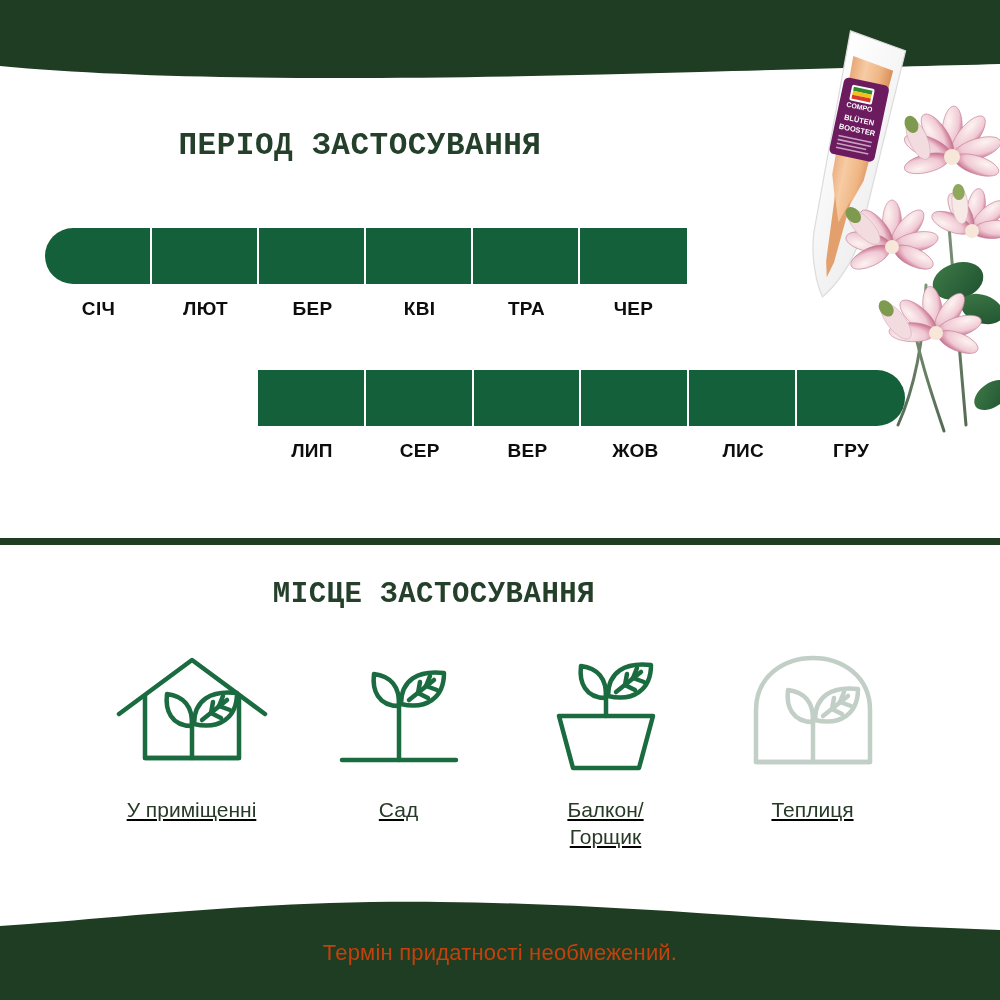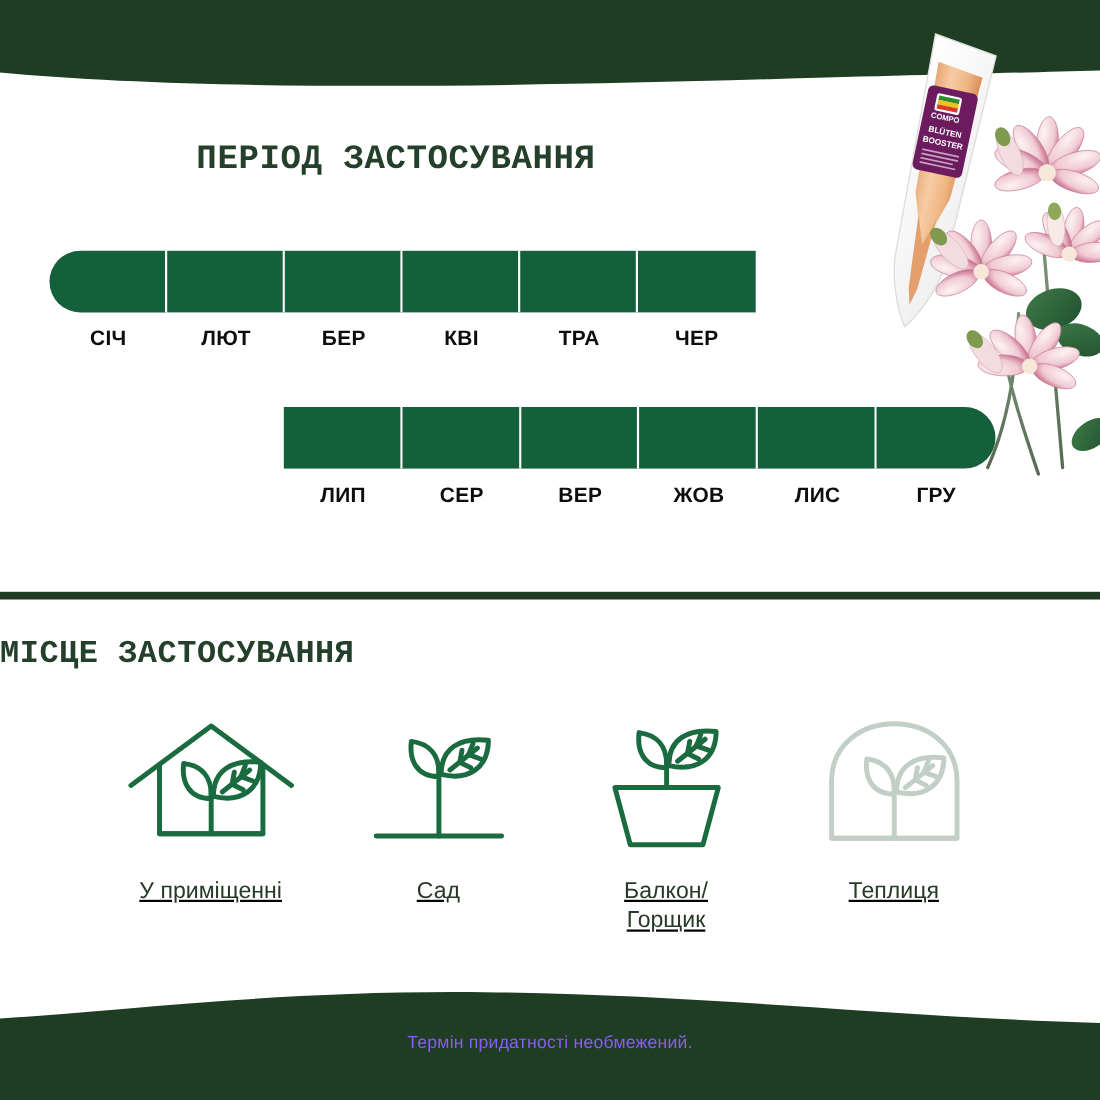--- a/index.html
+++ b/index.html
@@ -19,21 +19,21 @@
   
   .section-title{
     position:absolute;
     font-weight:bold;
     color:#25402A;
     letter-spacing:.5px;
     white-space:nowrap;
     font-family:Liberation Mono, monospace;
   }
   #period-title{left:0;top:128px;width:720px;text-align:center;font-size:31px;}
-  #place-title{left:0;top:578px;width:868px;font-size:29px;}
+  #place-title{left:0;top:578px;width:868px;text-align:center;font-size:29px;}
 
   .bar-row{position:absolute;}
   .bar{position:absolute;display:flex;height:56px;}
   .cell{
     background:#14603B;
     height:56px;
     border-right:2px solid #ffffff;
     box-sizing:border-box;
   }
   .cell:last-child{border-right:none;}
@@ -65,21 +65,21 @@
     font-size:21px;
     color:#273A27;
     text-align:center;
     line-height:1.3;
     white-space:pre-line;
   }
 
   
   #footer-text{
     position:absolute;left:0;top:940px;width:1000px;
-    text-align:center;color:#8b5cf6;font-size:16px;letter-spacing:.2px;
+    text-align:center;color:#c2410c;font-size:22px;letter-spacing:.2px;
   }
 
   
   #product{position:absolute;left:786px;top:28px;width:130px;height:280px;}
   #flowers{position:absolute;left:840px;top:95px;width:175px;height:340px;}
 </style>
 </head>
 <body>
 
 <div id="page">

